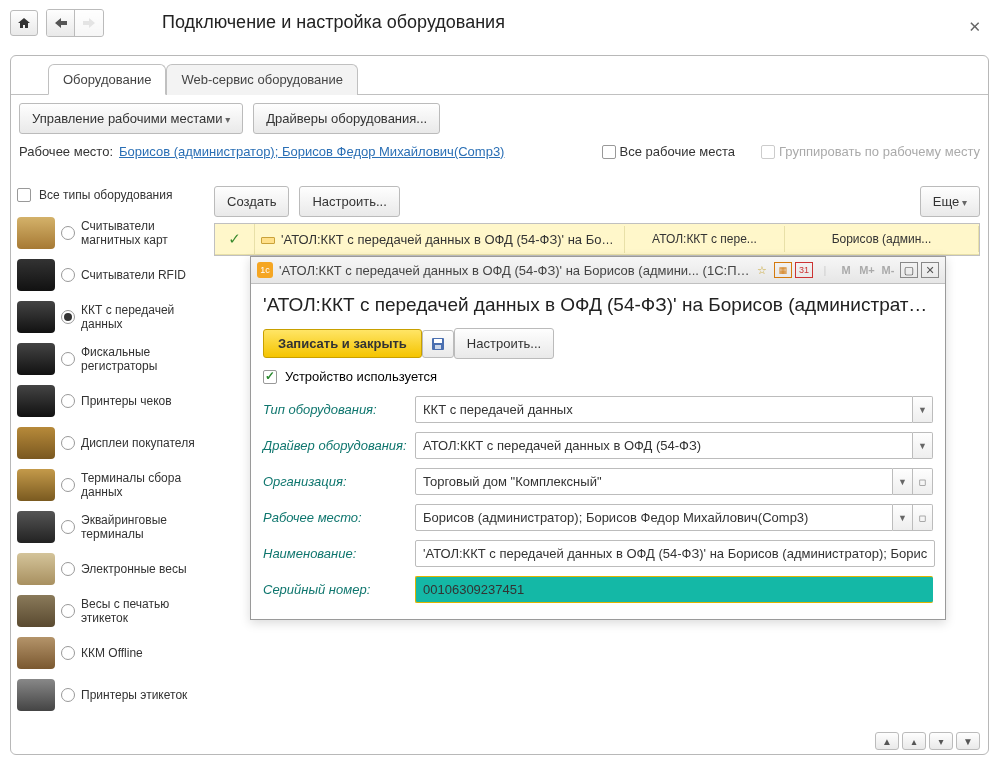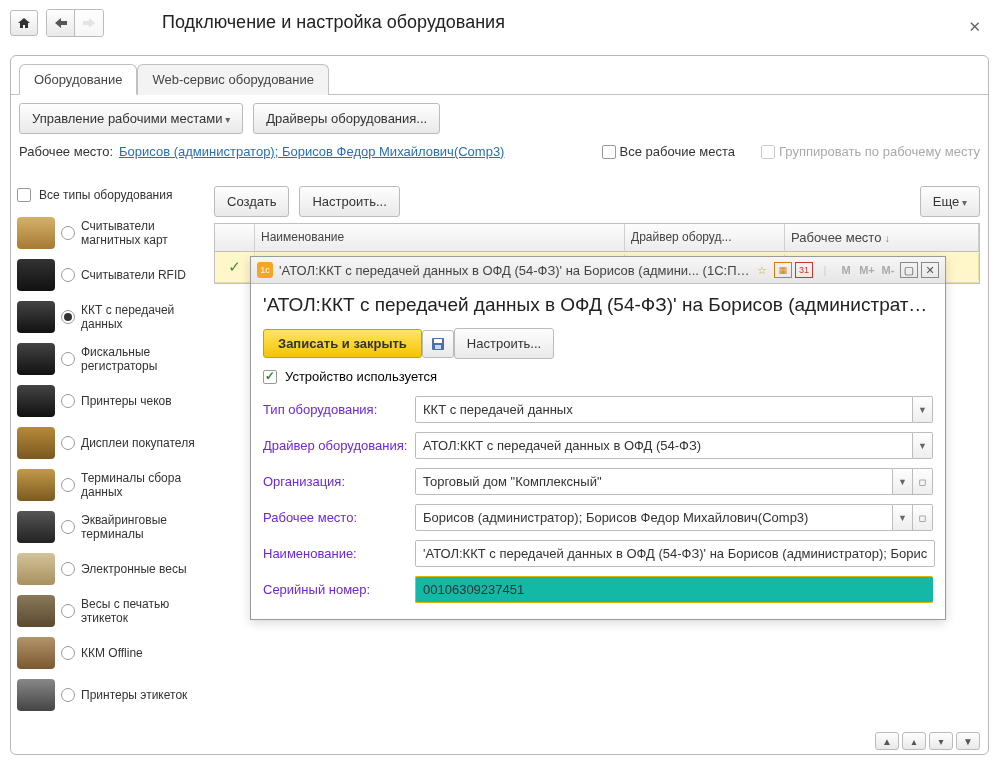--- a/index.html
+++ b/index.html
@@ -8,21 +8,21 @@
 .tb-btn { width: 28px; height: 26px; border: 1px solid #bbb; background: linear-gradient(#fefefe,#e9e9e9); border-radius: 3px; display: flex; align-items: center; justify-content: center; cursor: pointer; }
 .tb-btn.disabled { opacity: 0.4; cursor: default; }
 .tb-group { display: flex; border: 1px solid #bbb; border-radius: 3px; overflow: hidden; }
 .tb-group .tb-btn { border: none; border-right: 1px solid #bbb; border-radius: 0; }
 .tb-group .tb-btn:last-child { border-right: none; }
 .page-title { font-size: 18px; color: #222; margin-left: 50px; }
 .close-x { position: absolute; top: 18px; right: 18px; cursor: pointer; color: #666; font-size: 15px; }
 .main-frame { border: 1px solid #b8b8b8; margin: 10px 10px 10px 10px; border-radius: 6px; height: 700px; position: relative; }
 .tabs-row { display: flex; padding: 8px 8px 0 8px; border-bottom: 1px solid #c0c0c0; }
 .tab { padding: 7px 14px; border: 1px solid #c0c0c0; border-bottom: none; border-top-left-radius: 6px; border-top-right-radius: 6px; background: #f3f3f3; color: #444; cursor: pointer; position: relative; margin-bottom: -1px; }
-.tab.active { background: #fff; border-bottom: 1px solid #fff; }
+.tab.active { background: #fff; border-bottom: 1px solid #fff; margin-left: 29px; }
 .row2 { display: flex; gap: 10px; padding: 8px 8px; }
 .btn { padding: 7px 12px; border: 1px solid #bbb; background: linear-gradient(#fefefe,#e9e9e9); border-radius: 3px; color: #333; cursor: pointer; }
 .btn.drop::after { content: " ▾"; color: #666; font-size: 10px; }
 .row3 { display: flex; align-items: center; padding: 2px 8px 6px 8px; gap: 6px; }
 .lbl { color: #333; }
 .link { color: #2a6fb5; text-decoration: underline; cursor: pointer; }
 .chk { width: 14px; height: 14px; border: 1px solid #999; background: #fff; display: inline-block; border-radius: 2px; margin-right: 4px; vertical-align: middle; }
 .chk-lbl { display: inline-flex; align-items: center; color: #333; }
 .chk-lbl.disabled { color: #aaa; }
 .content-row { display: flex; position: absolute; top: 130px; left: 0; right: 0; bottom: 30px; }
@@ -60,21 +60,21 @@
 .t-ic.win { border: 1px solid #888; }
 .t-ic.close { border: 1px solid #888; color: #555; }
 .mbody { padding: 10px 12px 16px 12px; }
 .mheader { font-size: 19px; color: #222; margin-bottom: 12px; white-space: nowrap; overflow: hidden; text-overflow: ellipsis; }
 .mtool { display: flex; gap: 0; align-items: center; margin-bottom: 10px; }
 .btn-yellow { background: linear-gradient(#ffe566,#f5c400); border: 1px solid #c8a000; color: #333; font-weight: bold; padding: 6px 14px; border-radius: 3px; cursor: pointer; }
 .btn-ic { width: 32px; height: 28px; border: 1px solid #bbb; background: linear-gradient(#fefefe,#e9e9e9); border-radius: 3px; display: flex; align-items: center; justify-content: center; cursor: pointer; color: #3a5faf; }
 .chkrow { display: flex; align-items: center; margin-bottom: 12px; }
 .chk.checked::after { content: "✓"; color: #2a8a2e; font-size: 12px; font-weight: bold; display: block; text-align: center; line-height: 11px; }
 .frow { display: flex; align-items: center; margin-bottom: 9px; }
-.flbl { width: 152px; color: #6d28d9; flex-shrink: 0; }
+.flbl { width: 152px; color: #0f766e; flex-shrink: 0; font-style: italic; }
 .finput { flex: 1; display: flex; }
 .fi-text { flex: 1; border: 1px solid #bcbcbc; padding: 5px 7px; background: #fff; color: #333; white-space: nowrap; overflow: hidden; text-overflow: ellipsis; border-radius: 2px 0 0 2px; }
 .fi-btn { width: 20px; border: 1px solid #bcbcbc; border-left: none; background: linear-gradient(#fefefe,#eee); display: flex; align-items: center; justify-content: center; color: #666; font-size: 9px; cursor: pointer; }
 .fi-btn:last-child { border-radius: 0 2px 2px 0; }
 .finput.single .fi-text { border-radius: 2px; }
 .finput.highlight .fi-text { border: 1px solid #e0b400; border-radius: 2px; background: #14b8a6; }
 .minus-ic { display: inline-block; width: 14px; height: 7px; background: #ffe08a; border: 1px solid #c9a23a; border-radius: 1px; margin-right: 6px; vertical-align: middle; }
 .orange-1c { width: 16px; height: 16px; background: #f5a623; border-radius: 3px; margin-right: 6px; display: flex; align-items: center; justify-content: center; color: #fff; font-size: 9px; font-weight: normal; flex-shrink: 0; }
 </style>
 </head>
@@ -198,26 +198,20 @@
 
     <div class="right-pane">
       <div class="right-top">
         <div class="left">
           <div class="btn">Создать</div>
           <div class="btn">Настроить...</div>
         </div>
         <div class="btn drop">Еще</div>
       </div>
       <div class="table">
-        <div class="thead">
-          <div class="th th1"></div>
-          <div class="th th2">Наименование</div>
-          <div class="th th3">Драйвер оборуд...</div>
-          <div class="th th4"><span>Рабочее место</span> <span class="arrow-down">↓</span></div>
-        </div>
         <div class="trow">
           <div class="td c1">✓</div>
           <div class="td c2"><span class="minus-ic"></span><span>'АТОЛ:ККТ с передачей данных в ОФД (54-ФЗ)' на Борис...</span></div>
           <div class="td c3">АТОЛ:ККТ с пере...</div>
           <div class="td c4">Борисов (админ...</div>
         </div>
       </div>
     </div>
   </div>
 

